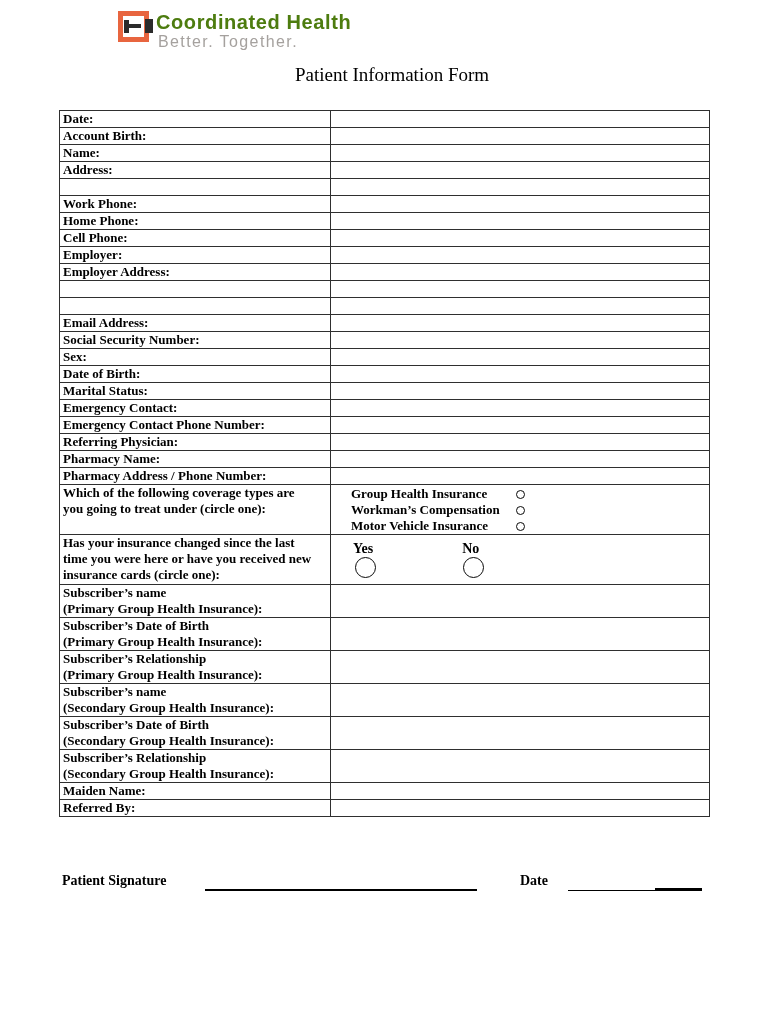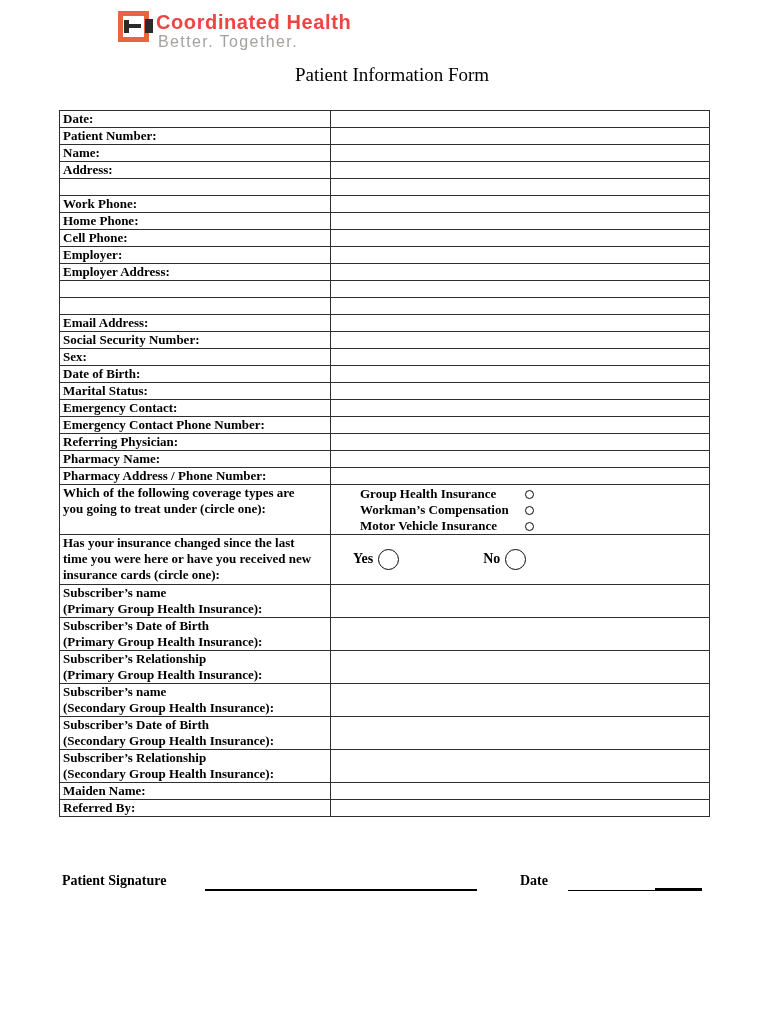--- a/index.html
+++ b/index.html
@@ -12,21 +12,21 @@
   .logo { position:absolute; left:118px; top:9px; display:flex; }
   .logo-icon {
     position:relative; width:31px; height:31px; margin-top:2px;
     border:5px solid #E8653F;
   }
   .logo-icon .h-left  { position:absolute; left:1px;  top:4px; width:5px;  height:13px; background:#2B2B2B; }
   .logo-icon .h-cross { position:absolute; left:3px;  top:8px; width:15px; height:4px;  background:#2B2B2B; }
   .logo-icon .h-right { position:absolute; right:-9px; top:3px; width:8px; height:14px; background:#2B2B2B; }
   .logo-text { margin-left:7px; font-family:"Liberation Sans", sans-serif; }
   .brand-name {
-    font-size:20px; font-weight:bold; color:#ef4444; letter-spacing:0.6px; line-height:26px;
+    font-size:20px; font-weight:bold; color:#4d7c0f; letter-spacing:0.6px; line-height:26px;
   }
   .brand-tagline {
     font-size:16px; color:#A5A19E; letter-spacing:1.4px; line-height:13px; margin-left:2px;
   }
   
   .page-title {
     position:absolute; top:64px; left:0; width:784px; text-align:center;
     font-size:19px; font-weight:normal; color:#000;
   }
   
@@ -38,30 +38,30 @@
     border:1px solid #2F2F2F; vertical-align:top;
     font-size:13px; font-weight:bold; line-height:16px;
     padding:0 1px 0 3px; overflow:hidden;
   }
   td.label-cell { width:271px; }
   td.value-cell { width:379px; }
   tr.row-text td { height:17px; }
   tr.row-coverage td, tr.row-yesno td { height:50px; }
   .label-line { white-space:nowrap; }
   
-  tr.row-coverage td.value-cell { padding-left:29px; padding-top:1px; }
+  tr.row-coverage td.value-cell { padding-left:20px; padding-top:1px; }
   .coverage-line { display:flex; align-items:center; height:16px; }
   .coverage-label { display:inline-block; width:165px; white-space:nowrap; }
   .circle { display:inline-block; border-radius:50%; border:1.5px solid #0a0a0a; background:#fff; }
   .circle.small { width:9px; height:9px; }
   .circle.big   { width:21px; height:21px; }
   
   tr.row-yesno td.value-cell { padding-left:22px; }
   .yesno-wrap { display:flex; align-items:center; height:48px; }
-  .yesno-item { display:flex; align-items:center; }
+  .yesno-item { display:flex; align-items:center;flex-direction:column; }
   .yesno-item:first-child { margin-right:84px; }
   .yesno-label { font-size:14px; font-weight:bold; margin-right:5px; }
   
   .sig-label, .date-label {
     position:absolute; font-size:14px; font-weight:bold; white-space:nowrap;
   }
   .sig-label  { left:62px;  top:873px; }
   .date-label { left:520px; top:873px; }
   .sig-line       { position:absolute; left:205px; top:889px; width:272px; border-top:2px solid #000; }
   .date-line-thin { position:absolute; left:568px; top:890px; width:113px; border-top:1.5px solid #000; }
@@ -87,21 +87,21 @@
 <table class="form-table">
   <tbody>
       <tr class="row-text">
         <td class="label-cell">
           <div class="label-line">Date:</div>
         </td>
         <td class="value-cell"></td>
       </tr>
       <tr class="row-text">
         <td class="label-cell">
-          <div class="label-line">Patient Number:</div>
+          <div class="label-line">Account Birth:</div>
         </td>
         <td class="value-cell"></td>
       </tr>
       <tr class="row-text">
         <td class="label-cell">
           <div class="label-line">Name:</div>
         </td>
         <td class="value-cell"></td>
       </tr>
       <tr class="row-text">

